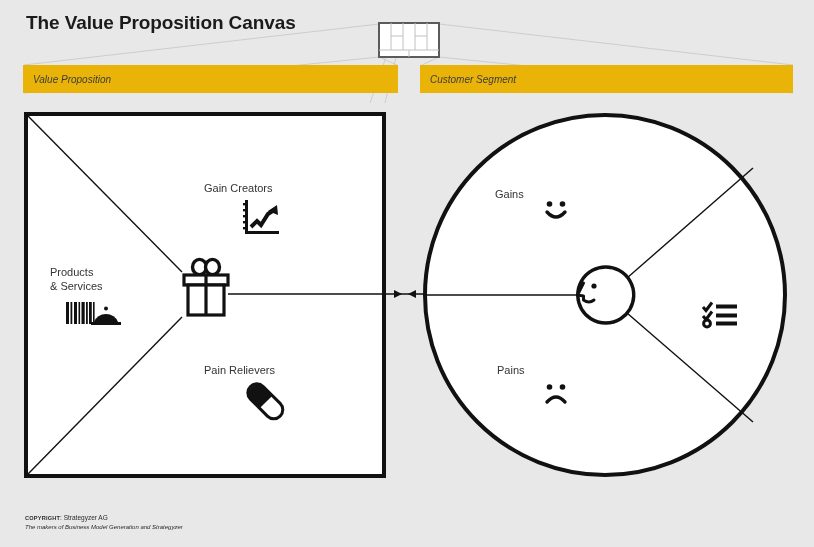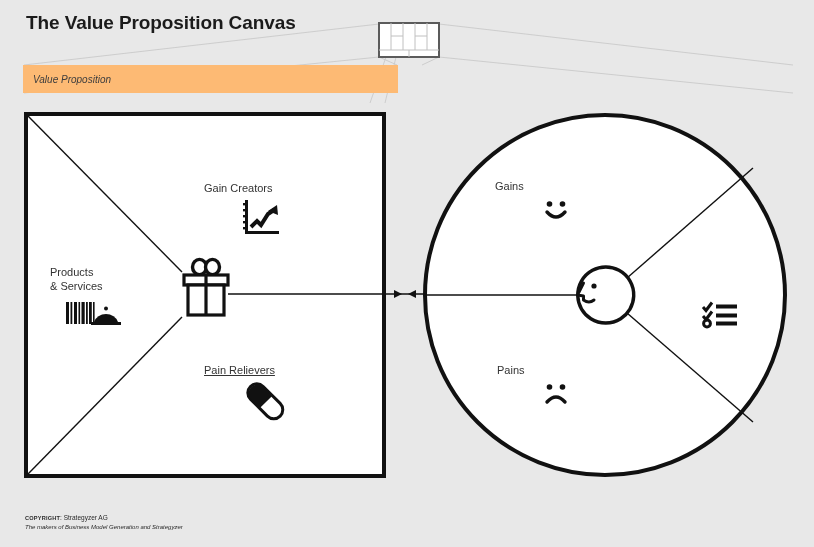--- a/index.html
+++ b/index.html
@@ -26,21 +26,21 @@
     left: 26px;
     top: 12px;
     font-size: 19px;
     font-weight: bold;
     color: #1b1b1b;
     letter-spacing: -0.1px;
     white-space: nowrap;
   }
   .header-field {
     position: absolute;
-    background: #fdba74;
+    background: #eab308;
     height: 28px;
     top: 65px;
     box-sizing: border-box;
     display: flex;
     align-items: center;
   }
   .header-field .hf-label {
     font-size: 10px;
     font-style: italic;
     color: #3d3d3d;
@@ -81,22 +81,22 @@
   .section-label {
     position: absolute;
     font-size: 11px;
     color: #333333;
     text-align: left;
     line-height: 13.5px;
     white-space: nowrap;
   }
   #label-gain-creators { left: 204px; top: 182px; width: 120px; }
   #label-products-services { left: 50px; top: 266px; width: 120px; }
-  #label-pain-relievers { left: 204px; top: 364px; width: 120px; text-decoration: underline; }
-  #label-gains { left: 495px; top: 180px; width: 120px; }
+  #label-pain-relievers { left: 204px; top: 364px; width: 120px; }
+  #label-gains { left: 495px; top: 188px; width: 120px; }
   #label-customer-jobs { left: 663px; top: 265px; width: 120px; }
   #label-pains { left: 497px; top: 364px; width: 120px; }
   .icon-holder {
     position: absolute;
   }
   svg { display: block; overflow: visible; }
 </style>
 </head>
 <body style="background: rgb(232, 232, 232);">
 
@@ -130,20 +130,23 @@
         <line x1="1" y1="28" x2="61" y2="28"></line>
         <line x1="31" y1="28" x2="31" y2="35"></line>
       </g>
     </svg>
   </div>
 
   <div class="header-field" id="field-value-proposition">
     <span class="hf-label">Value Proposition</span>
   </div>
 
+  <div class="header-field" id="field-customer-segment">
+    <span class="hf-label">Customer Segment</span>
+  </div>
 
   <svg style="position:absolute;left:0;top:0;width:814px;height:547px;pointer-events:none;" width="814" height="547" viewBox="0 0 814 547">
 
     <g>
       <rect x="26" y="114" width="358" height="362" fill="#ffffff" stroke="#111111" stroke-width="4"></rect>
 
       <line x1="28" y1="116" x2="182" y2="272" stroke="#111111" stroke-width="1.4"></line>
       <line x1="28" y1="474" x2="182" y2="317" stroke="#111111" stroke-width="1.4"></line>
 
       <line x1="228" y1="294" x2="384" y2="294" stroke="#111111" stroke-width="1.4"></line>

